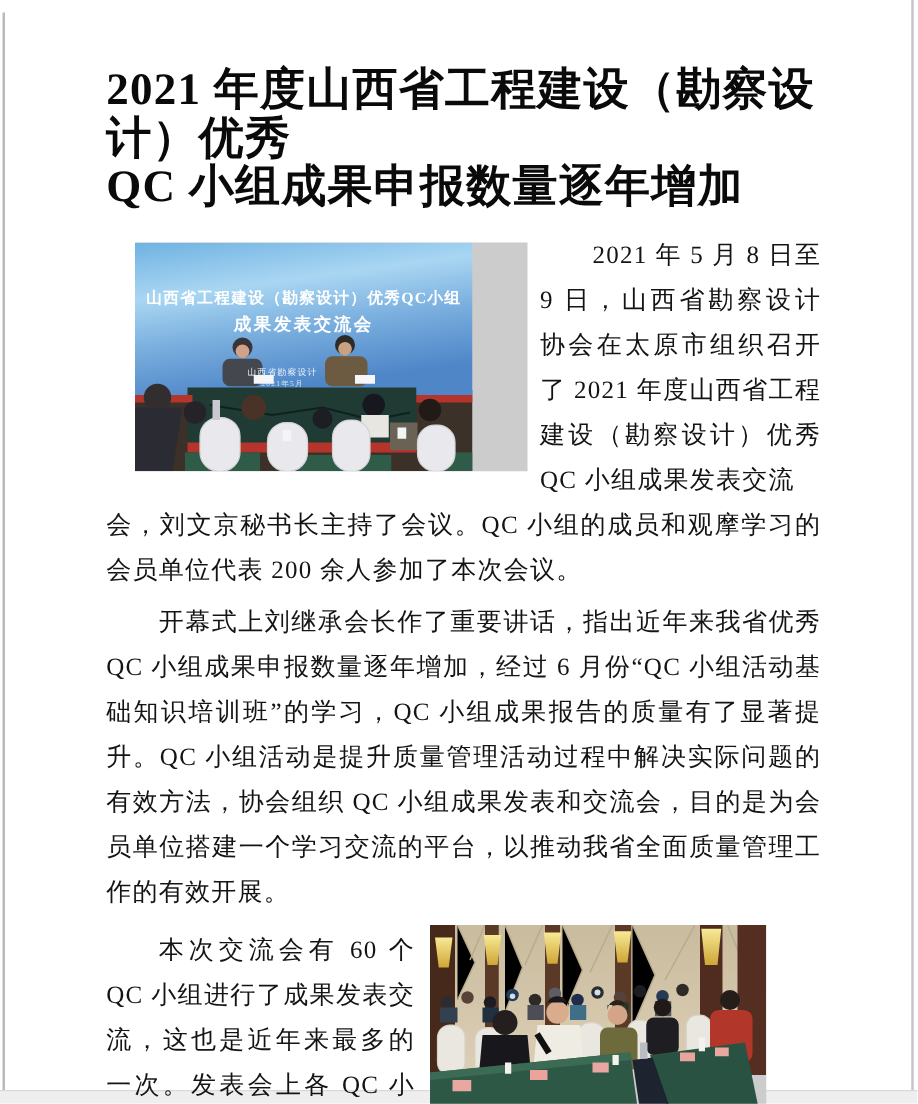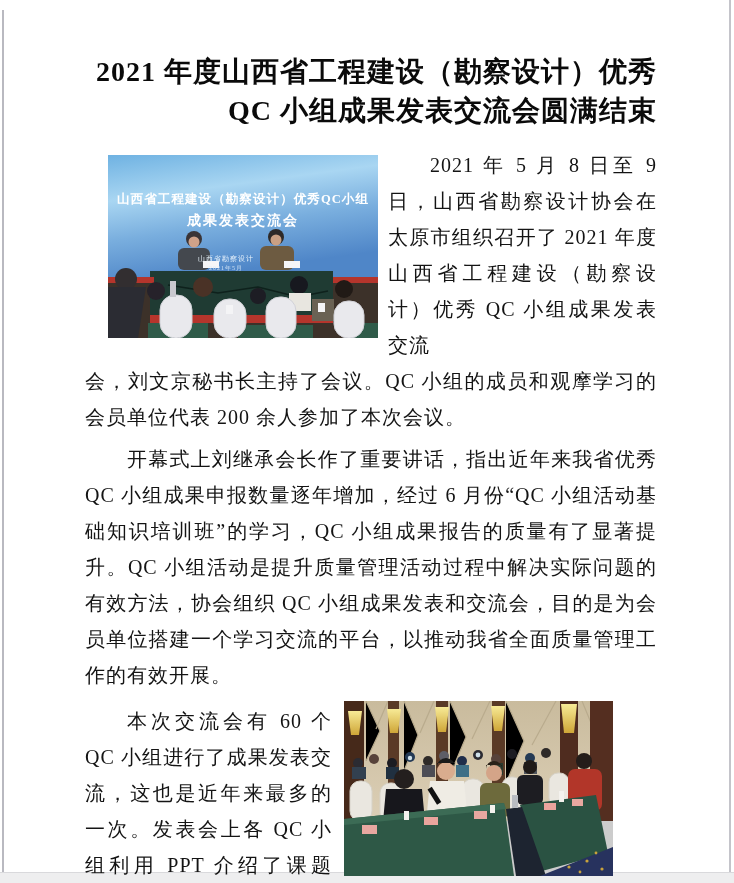--- a/index.html
+++ b/index.html
@@ -8,47 +8,47 @@
     background:#ffffff;
     font-family:"Liberation Serif","DejaVu Serif",serif;
   }
   
   .edge-left   { position:absolute; left:2px;  top:10px; bottom:11px; width:2px; background:#b9b9c0; }
   .edge-right  { position:absolute; left:729px; top:0;   bottom:11px; width:2px; background:#c4c4ca; }
   .edge-bottom { position:absolute; left:0; right:0; bottom:0; height:10px; background:#eeeeef; border-top:1px solid #d9d9dc; }
 
   .content { position:absolute; left:85px; top:52px; width:572px; }
 
-  .title { font-size:28px; font-weight:700; line-height:39px; letter-spacing:1px; text-align:right; color:#0a0a0a; }
+  .title { font-size:36px; font-weight:700; line-height:39px; letter-spacing:1px; text-align:left; color:#0a0a0a; }
 
   .body-text { margin-top:17px; font-size:20px; line-height:36px; letter-spacing:1px;
                text-align:justify; color:#141414; }
   .body-text p { margin:0; }
   .p1a { text-indent:42px; }
   .p1b { clear:left; }
   .p2  { margin-top:6px !important; text-indent:42px; }
   .p3  { margin-top:10px !important; text-indent:42px; }
 
   .photo { overflow:hidden; background:#ccc; }
   .photo svg { display:block; }
-  .photo1 { float:left;  width:270px; height:183px; margin:8px 10px 6px 23px; }
+  .photo1 { float:left;  width:314px; height:183px; margin:8px 10px 6px 23px; }
   .photo2 { float:right; width:269px; height:175px; margin:8px 44px 0 12px; }
 </style>
 </head>
 <body>
 
 <div class="edge-left"></div>
 <div class="edge-right"></div>
 <div class="edge-bottom"></div>
 
 <div class="content">
 
   <div class="title">
     <div>2021 年度山西省工程建设（勘察设计）优秀</div>
-    <div>QC 小组成果发表交流会圆满结束</div>
+    <div>QC 小组成果申报数量逐年增加</div>
   </div>
 
   <div class="body-text">
 
     <div class="photo photo1">
       <svg width="270" height="183" viewBox="0 0 270 183" xmlns="http://www.w3.org/2000/svg">
         <defs>
           <linearGradient id="scr" x1="0" y1="0" x2="0.3" y2="1">
             <stop offset="0" stop-color="#6fb2e2"></stop>
             <stop offset="0.35" stop-color="#a9d6f2"></stop>

